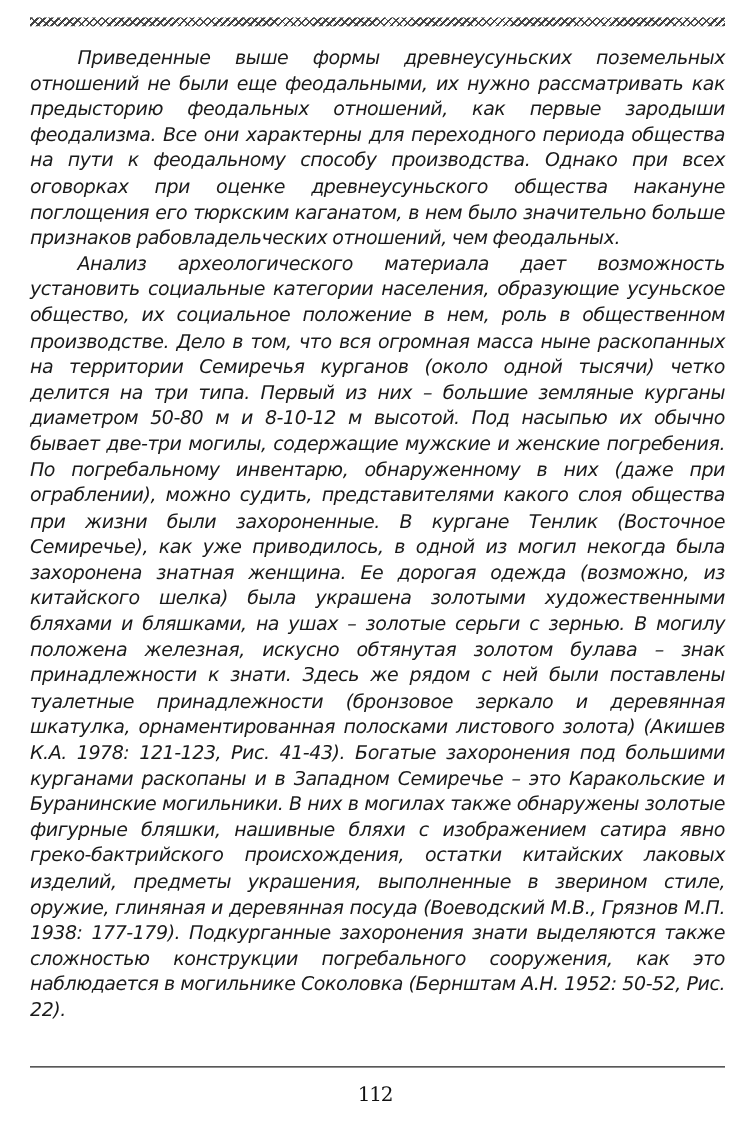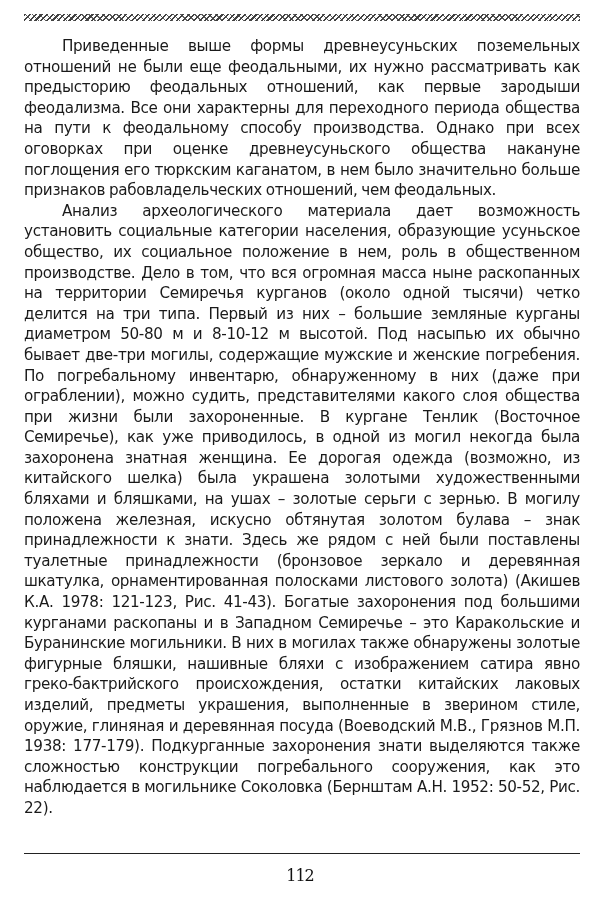--- a/index.html
+++ b/index.html
@@ -33,20 +33,21 @@
       width: 556px;
     }
     .para {
       margin: 0;
       font-size: 15.2px;
       line-height: 20.6px;
       text-align: justify;
       text-indent: 38px;
       letter-spacing: -0.35px;
       word-spacing: -0.5px;
+      font-style: italic;
     }
     .footer-rule {
       position: absolute;
       left: 24px;
       top: 853px;
       width: 556px;
       height: 0;
       border-top: 1.5px solid #222;
     }
     .page-number {

